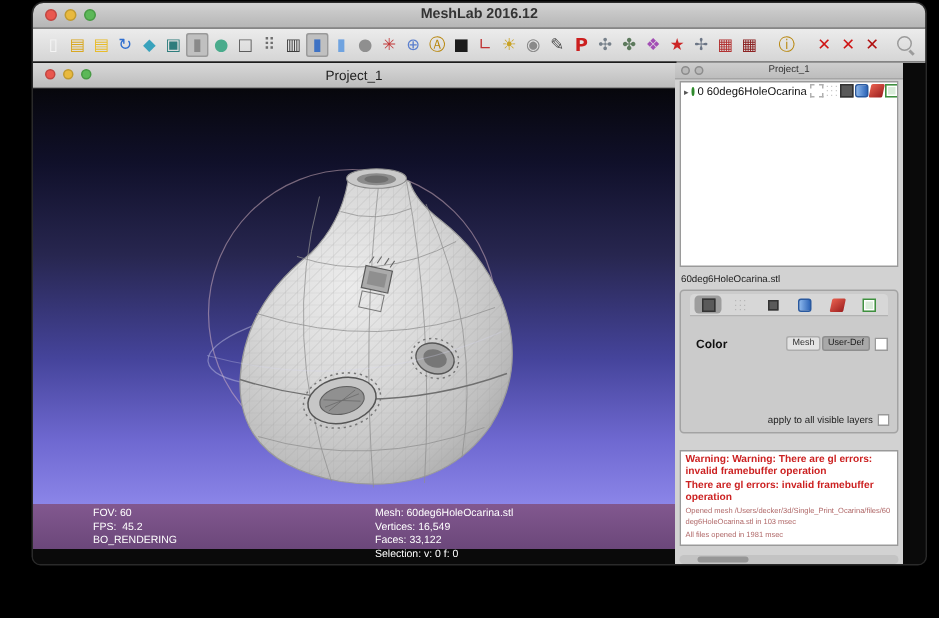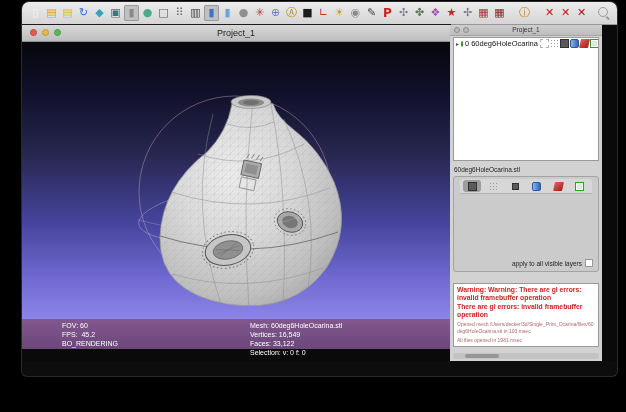--- a/index.html
+++ b/index.html
@@ -108,20 +108,28 @@
 
   .hscroll{position:absolute;left:3px;top:328px;width:146px;height:6px;background:#c3c3c3;
            border-radius:3px;}
   .hscroll-handle{position:absolute;left:12px;top:1px;width:34px;height:4px;background:#969696;border-radius:2px;}
 </style>
 </head>
 <body>
 
 <div class="window">
 
+  <div class="titlebar">
+    <div class="lights">
+      <span class="light l-red"></span>
+      <span class="light l-yellow"></span>
+      <span class="light l-green"></span>
+    </div>
+    <div class="title-text">MeshLab 2016.12</div>
+  </div>
 
   <div class="toolbar">
     <span style="display:flex;align-items:center;gap:1px;">
         <span class="ticon" style="color: rgb(245, 245, 245);">▯</span>
         <span class="ticon" style="color: rgb(217, 168, 33);">▤</span>
         <span class="ticon" style="color: rgb(232, 188, 42);">▤</span>
         <span class="ticon" style="color: rgb(47, 111, 208);">↻</span>
         <span class="ticon" style="color: rgb(56, 162, 188);">◆</span>
         <span class="ticon" style="color: rgb(46, 125, 125);">▣</span>
         <span class="ticon pressed" style="color: rgb(138, 138, 138);">▮</span>
@@ -293,20 +301,28 @@
               <span class="mini mini-cyl"></span>
             </span>
             <span class="dtab">
               <span class="mini mini-pen"></span>
             </span>
             <span class="dtab">
               <span class="mini mini-screen"></span>
             </span>
           </div>
 
+        <div class="drow drow-color">
+          <span class="dlabel">Color</span>
+          <span class="dctrl">
+            <span class="seg">Mesh</span>
+            <span class="seg sel">User-Def</span>
+            <span class="swatch" style="background: rgb(255, 255, 255);"></span>
+          </span>
+        </div>
 
 
         <div class="applyrow">
           <span class="applytext">apply to all visible layers</span>
           <span class="checkbox"></span>
         </div>
       </div>
 
       <div class="logbox">
         <div>

